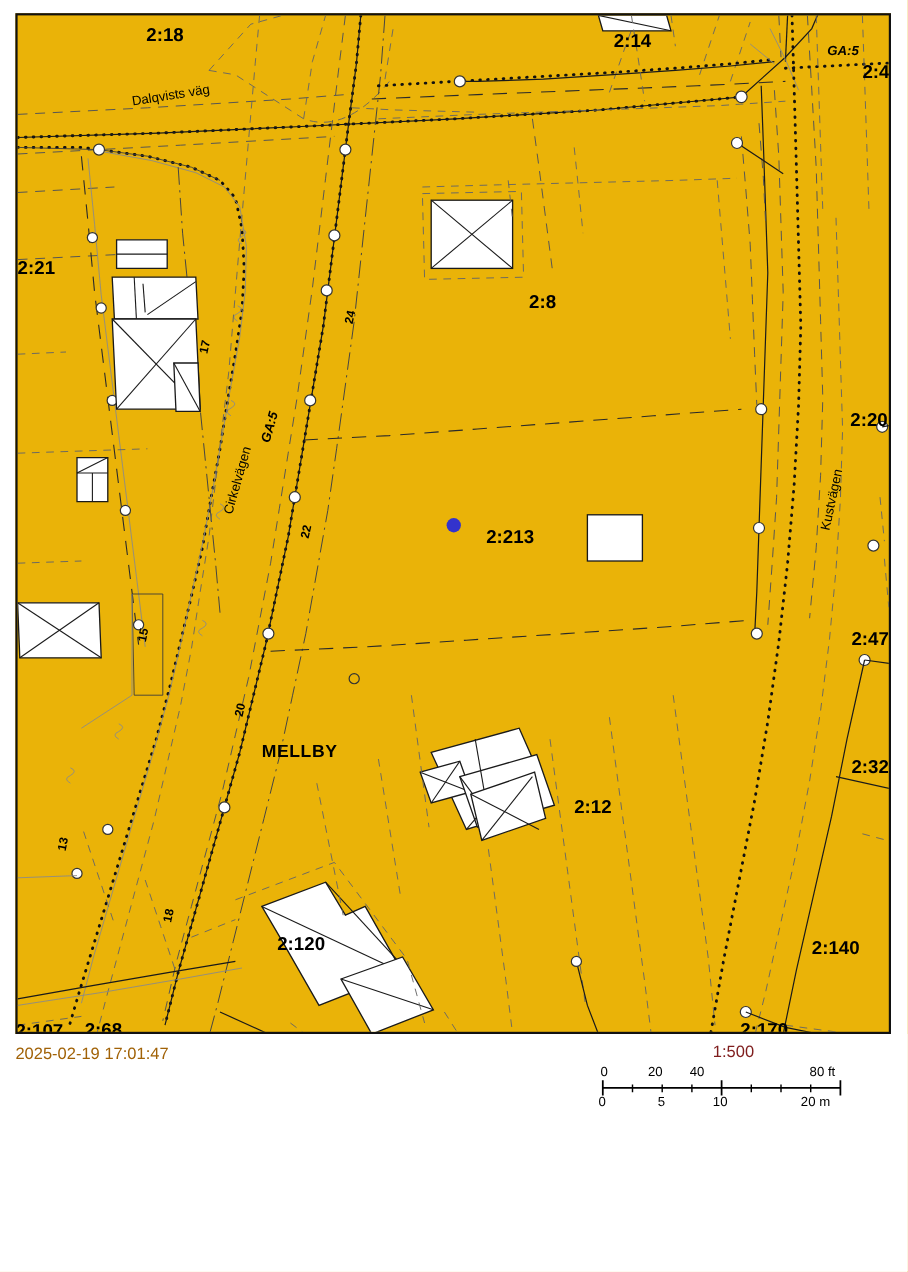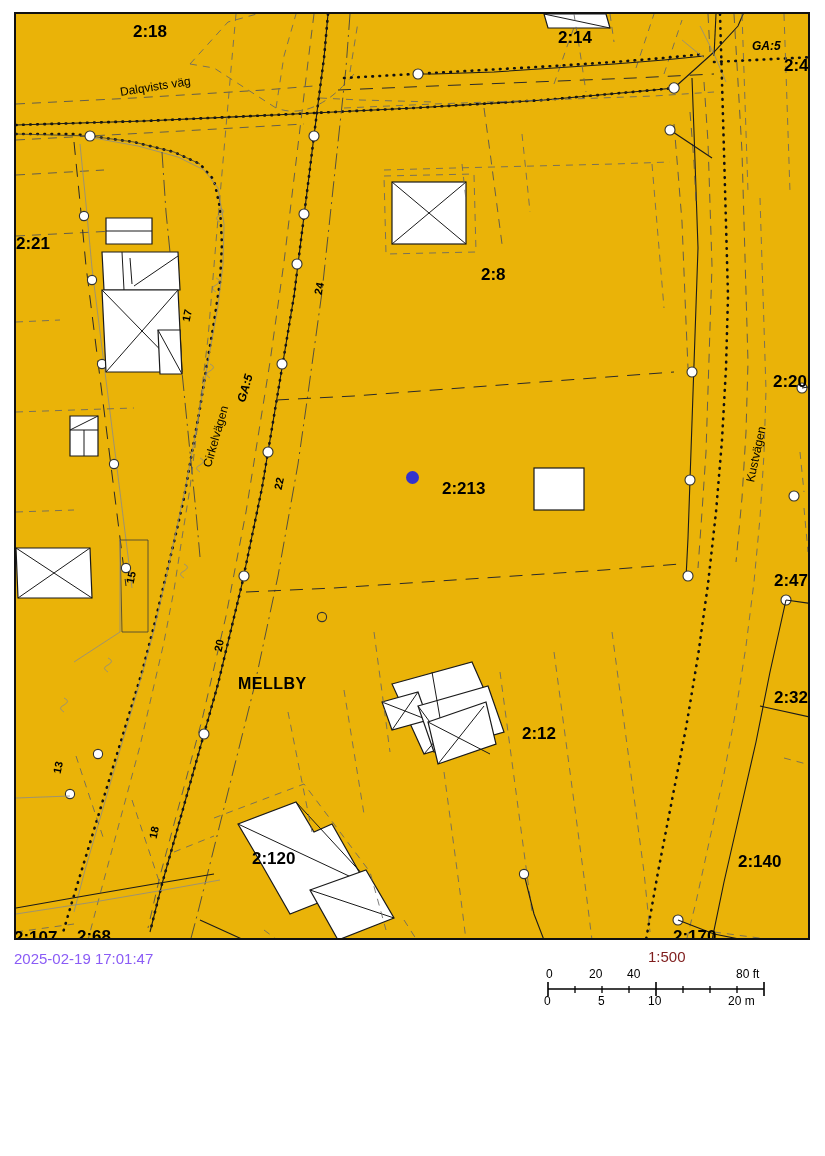--- a/index.html
+++ b/index.html
@@ -84,21 +84,21 @@
     top: 940px;
     width: 825px;
     height: 216px;
     background: #ffffff;
   }
   #timestamp {
     position: absolute;
     left: 14px;
     top: 950px;
     font-size: 15px;
-    color: #8b5cf6;
+    color: #a16207;
     font-family: "Liberation Sans", sans-serif;
   }
   
   #scalebar {
     position: absolute;
     left: 540px;
     top: 948px;
     width: 250px;
     height: 62px;
   }

